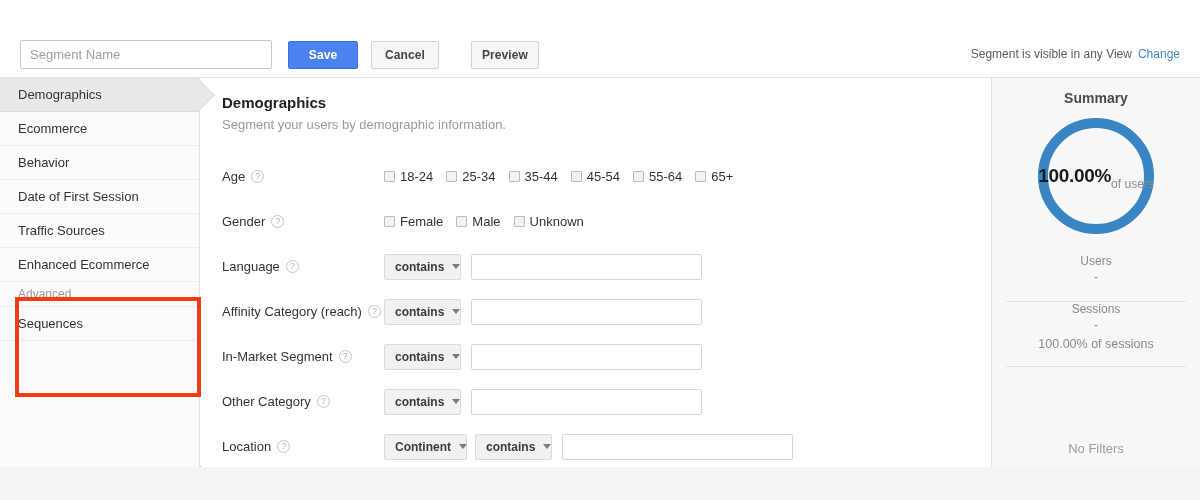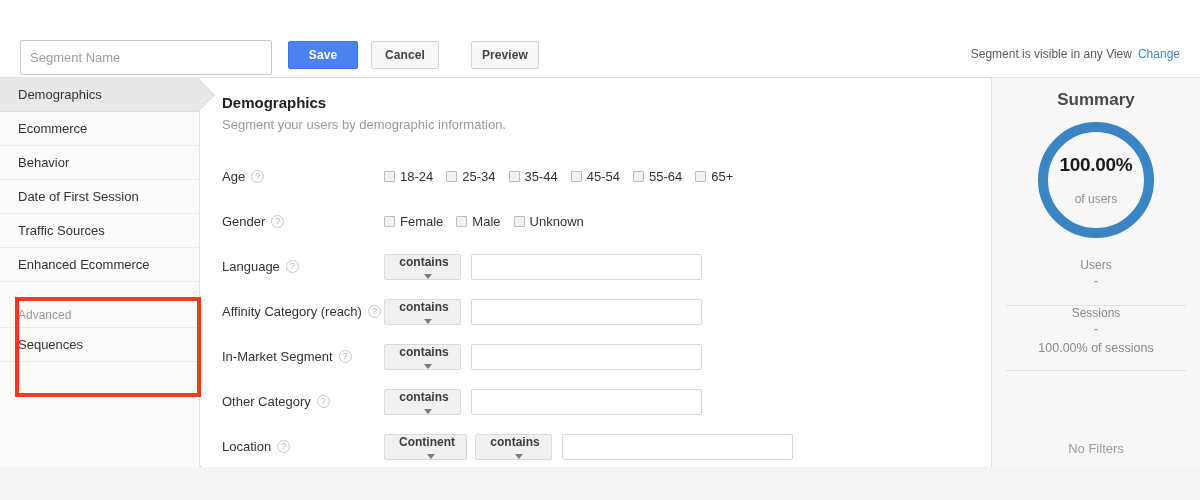--- a/index.html
+++ b/index.html
@@ -17,21 +17,21 @@
     position: absolute;
     left: 0; top: 0;
     width: 1200px; height: 78px;
     background: #ffffff;
     border-bottom: 1px solid #e0e0e0;
   }
 
   .segment-name-input {
     position: absolute;
     left: 20px; top: 40px;
-    width: 252px; height: 35px;
+    width: 252px; height: 29px;
     border: 1px solid #c9c9c9;
     border-radius: 2px;
     background: #fff;
     font-family: "Liberation Sans", sans-serif;
     font-size: 13px;
     color: #333;
     padding: 0 9px;
     outline: none;
   }
   .segment-name-input::placeholder { color: #9e9e9e; }
@@ -129,21 +129,20 @@
   }
   .side-group-label {
     height: 25px;
     display: flex;
     align-items: center;
     padding-left: 18px;
     font-size: 12px;
     color: #9b9b9b;
     border-bottom: 1px solid #ececec;
     background: #fbfbfb;
-    margin-top: 21px;
   }
 
   
   .annot-box {
     position: absolute;
     left: 15px; top: 219px;
     width: 186px; height: 100px;
     border: 4px solid #f03c18;
     pointer-events: none;
     z-index: 20;
@@ -227,21 +226,20 @@
     border-radius: 2px;
     display: flex;
     align-items: center;
     justify-content: space-between;
     padding: 0 7px 0 10px;
     font-size: 12px;
     font-weight: bold;
     color: #3c3c3c;
     cursor: pointer;
     flex-shrink: 0;
-    flex-direction: column;
   }
   .dd-contains { width: 77px; }
   .dd-continent { width: 83px; }
   .caret {
     width: 0; height: 0;
     border-left: 4px solid transparent;
     border-right: 4px solid transparent;
     border-top: 5px solid #7a7a7a;
     margin-left: 8px;
   }
@@ -263,41 +261,40 @@
 
   
   .summary {
     position: absolute;
     left: 992px; top: 0;
     width: 208px; height: 389px;
     background: #f7f7f7;
   }
   .summary-title {
     text-align: center;
-    font-size: 17px;
+    font-size: 14px;
     font-weight: bold;
     color: #4a4a4a;
     padding-top: 12px;
   }
   .donut-wrap {
     position: relative;
     width: 116px; height: 116px;
     margin: 12px auto 0 auto;
   }
   .donut-ring {
     position: absolute;
     inset: 0;
     border-radius: 50%;
     border: 10px solid #3b85c4;
   }
   .donut-text {
     position: absolute;
     inset: 0;
     display: flex;
-    flex-direction: column;
     align-items: center;
     justify-content: center;
   }
   .donut-pct {
     font-size: 19px;
     font-weight: bold;
     color: #1a1a1a;
     letter-spacing: -0.3px;
   }
   .donut-cap {

